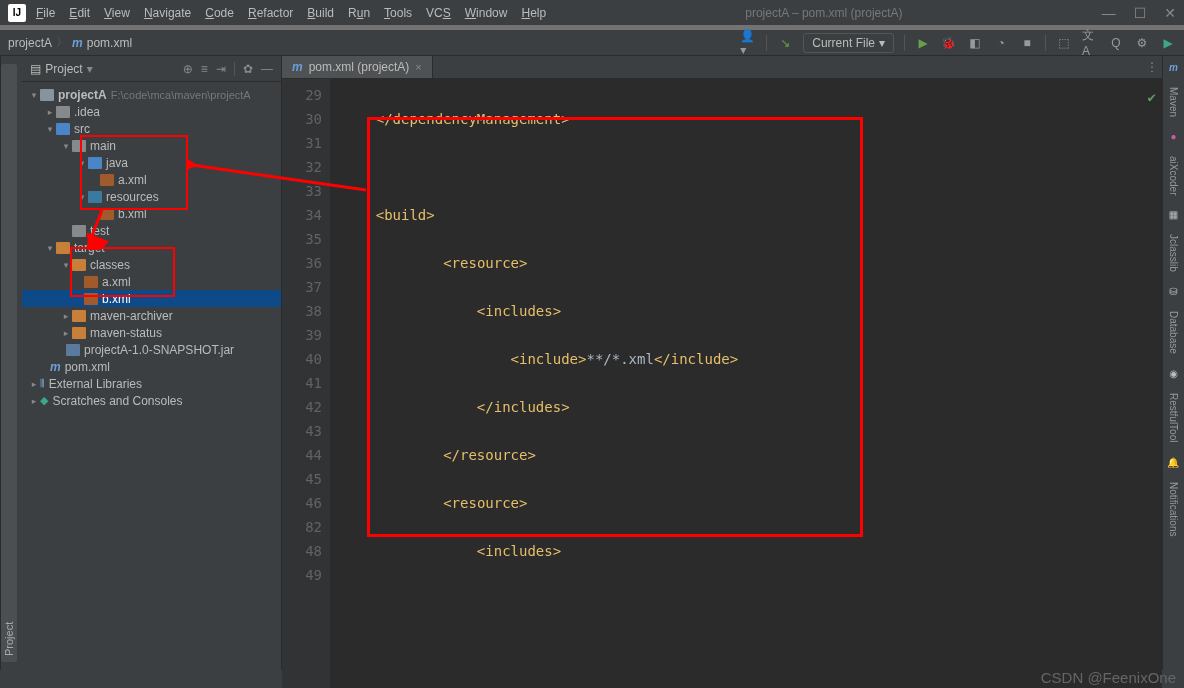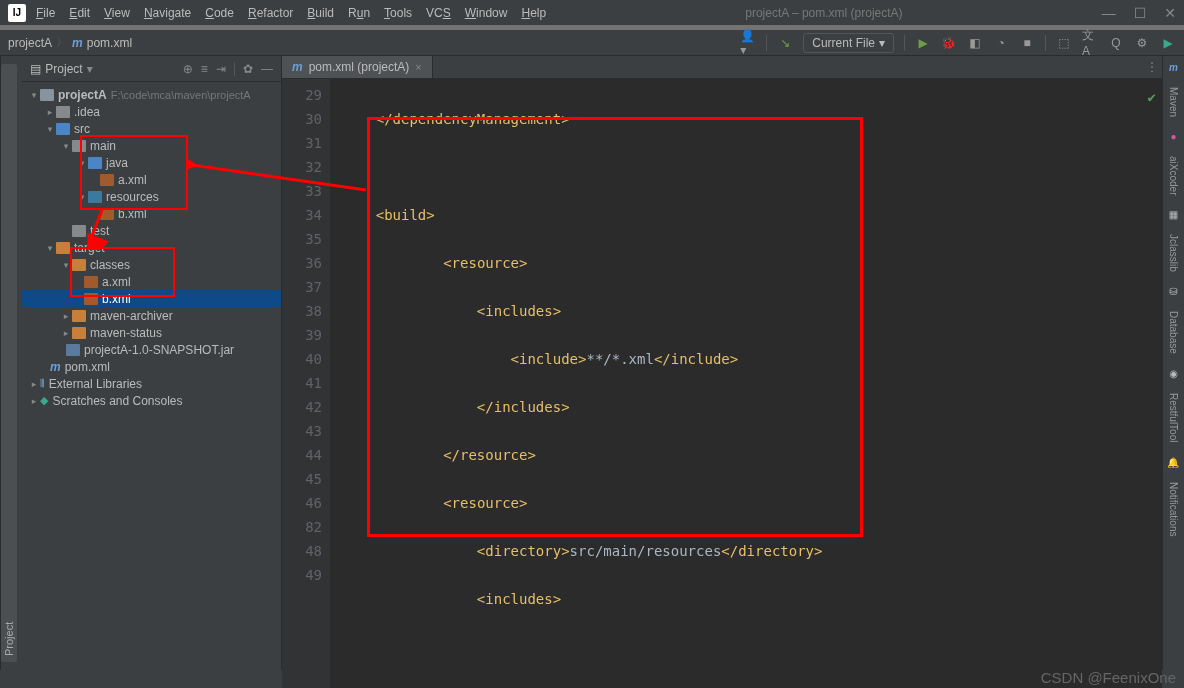--- a/index.html
+++ b/index.html
@@ -274,21 +274,20 @@
       <div class="code">
 <div>    <span class="tag">&lt;/</span><span class="tag">dependencyManagement</span><span class="tag">&gt;</span></div>
 <div> </div>
 <div>    <span class="tag">&lt;</span><span class="tag">build</span><span class="tag">&gt;</span></div>
 <div>            <span class="tag">&lt;</span><span class="tag">resource</span><span class="tag">&gt;</span></div>
 <div>                <span class="tag">&lt;</span><span class="tag">includes</span><span class="tag">&gt;</span></div>
 <div>                    <span class="tag">&lt;</span><span class="tag">include</span><span class="tag">&gt;</span><span class="txt">**/*.xml</span><span class="tag">&lt;/</span><span class="tag">include</span><span class="tag">&gt;</span></div>
 <div>                <span class="tag">&lt;/</span><span class="tag">includes</span><span class="tag">&gt;</span></div>
 <div>            <span class="tag">&lt;/</span><span class="tag">resource</span><span class="tag">&gt;</span></div>
 <div>            <span class="tag">&lt;</span><span class="tag">resource</span><span class="tag">&gt;</span></div>
-<div>                <span class="tag">&lt;</span><span class="tag">directory</span><span class="tag">&gt;</span><span class="txt">src/main/resources</span><span class="tag">&lt;/</span><span class="tag">directory</span><span class="tag">&gt;</span></div>
 <div>                <span class="tag">&lt;</span><span class="tag">includes</span><span class="tag">&gt;</span></div>
 
 
 
 
 
 
 
 
         <span class="check">✔</span>

